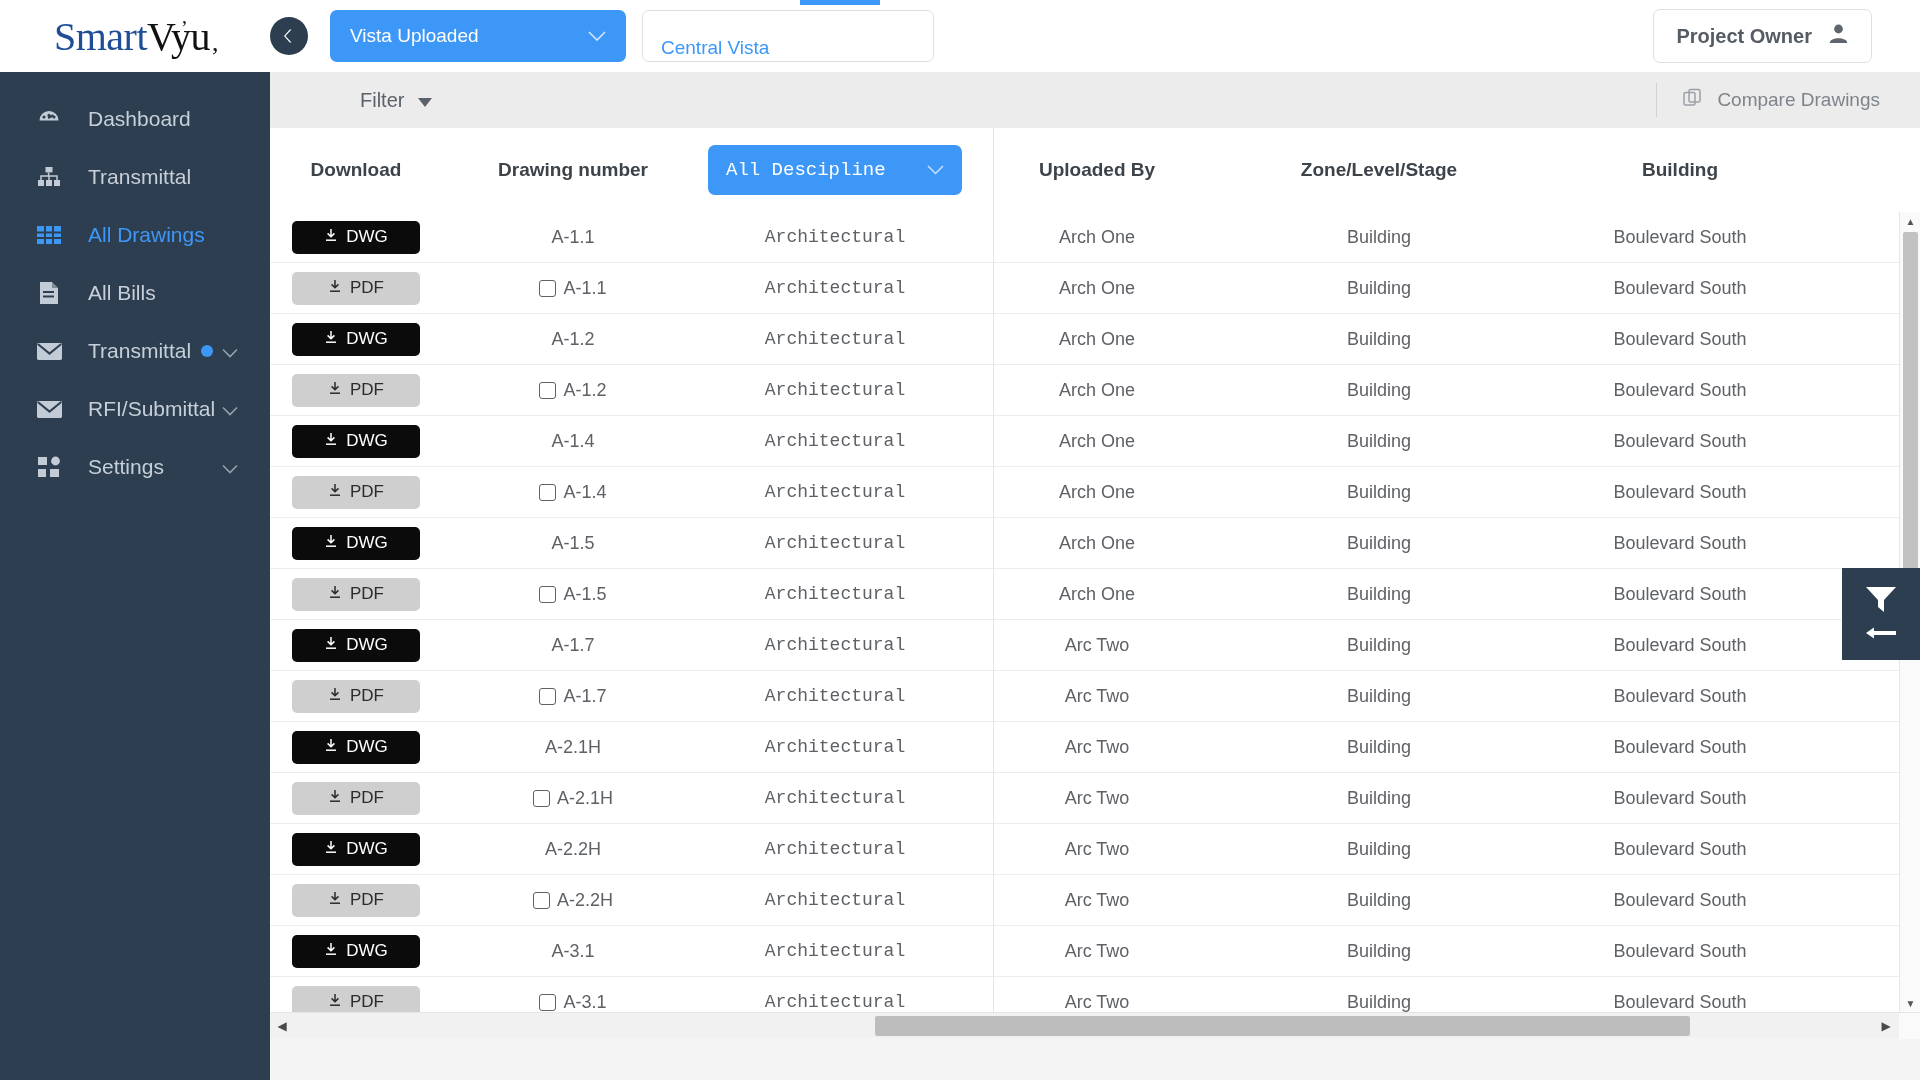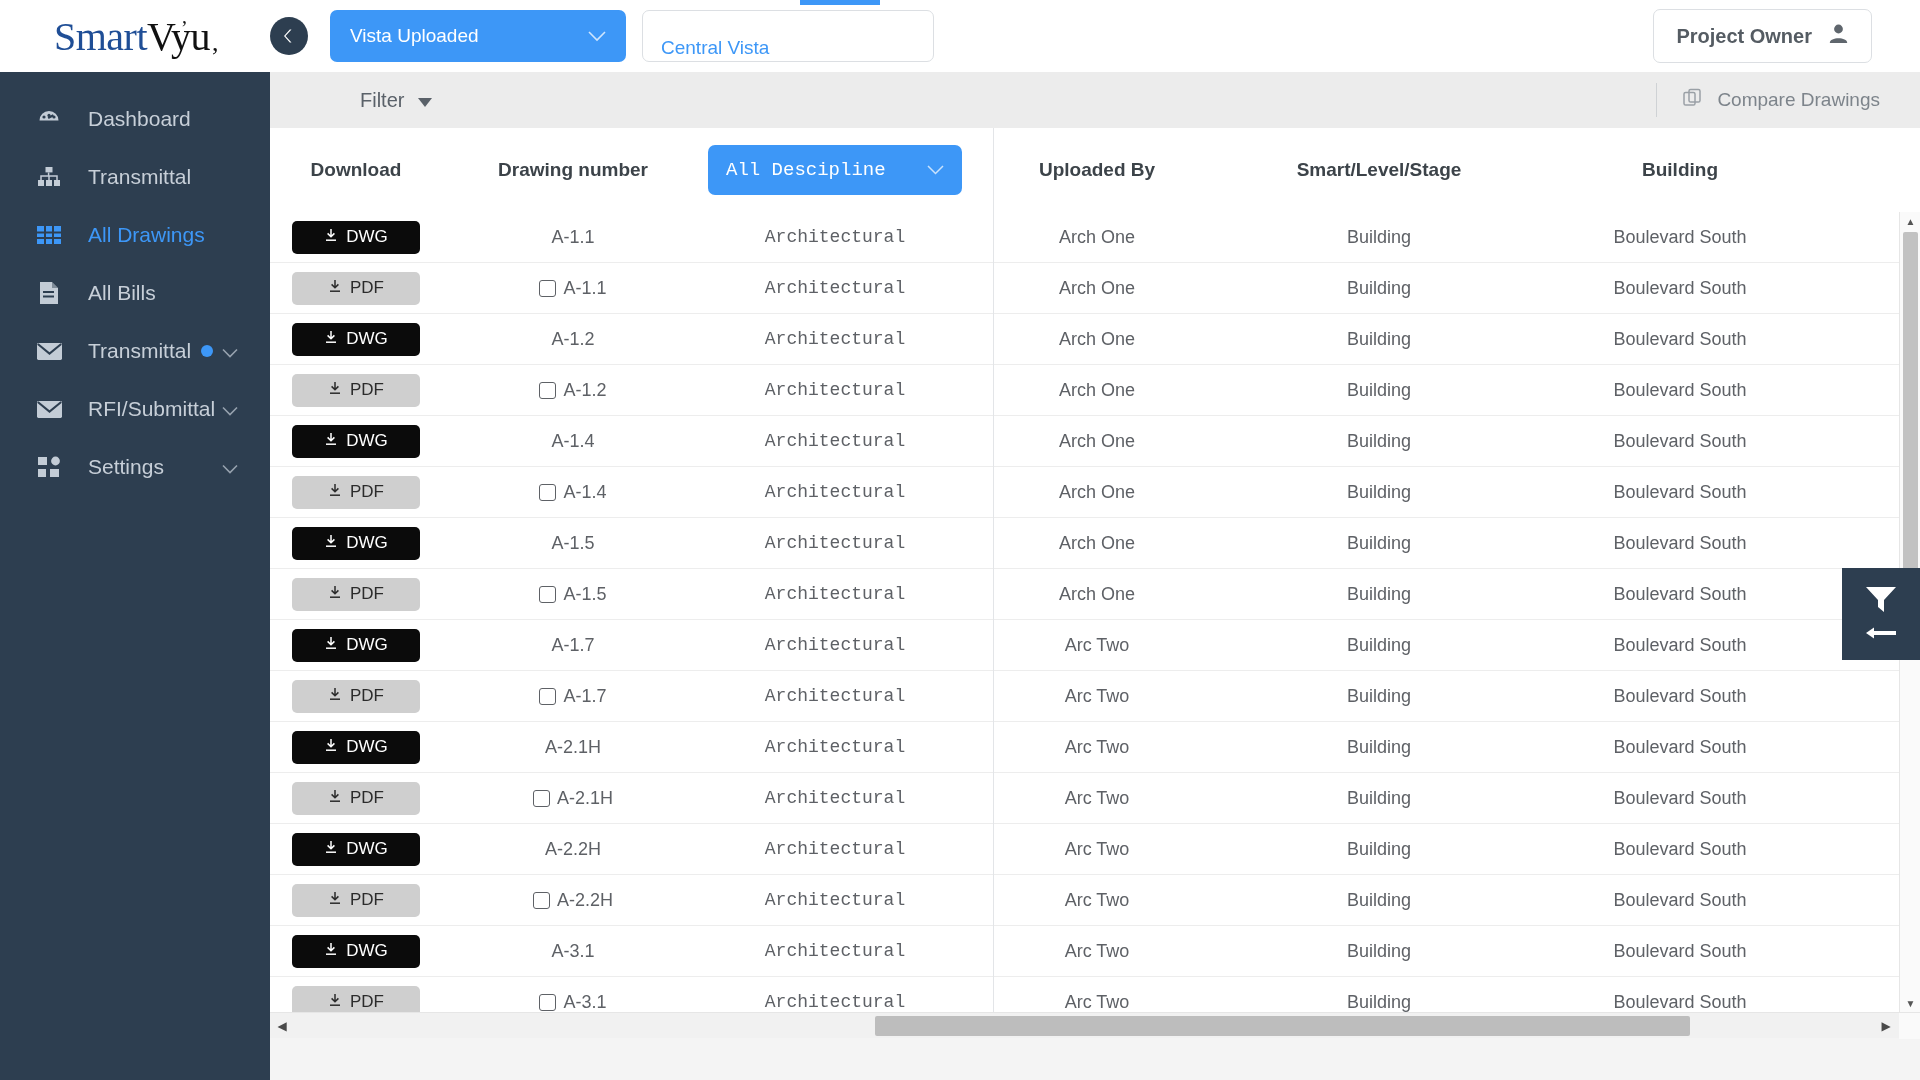--- a/index.html
+++ b/index.html
@@ -378,21 +378,21 @@
           <div class="disc-select">
             <span>All Descipline</span>
             <span class="chev">
               <svg width="17" height="11" viewBox="0 0 17 11">
                   <path d="M1 2 L8.5 9.5 L16 2" stroke="#ffffff" stroke-width="1.5" fill="none"></path>
                 </svg>
             </span>
           </div>
         </div>
         <div class="cell col-up">Uploaded By</div>
-        <div class="cell col-zone">Smart/Level/Stage</div>
+        <div class="cell col-zone">Zone/Level/Stage</div>
         <div class="cell col-bld">Building</div>
       </div>
 
       <div class="tbody-wrap">
         <div class="tbody">
           <div class="freeze-line"></div>
           <div id="rows">
               <div class="trow">
                 <div class="cell col-dl">
        <span class="dl-btn dwg">

